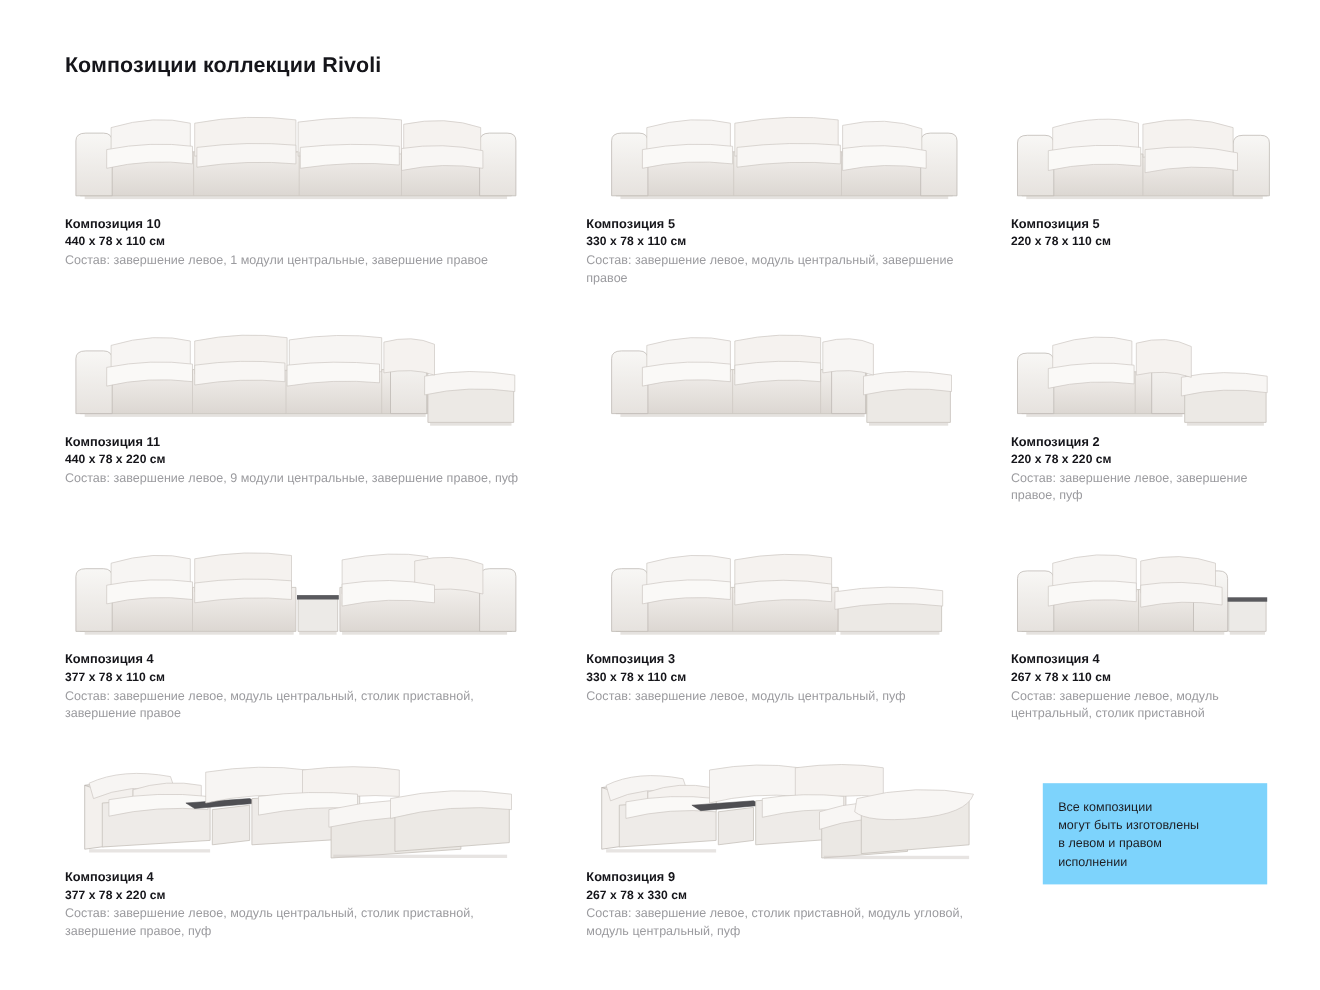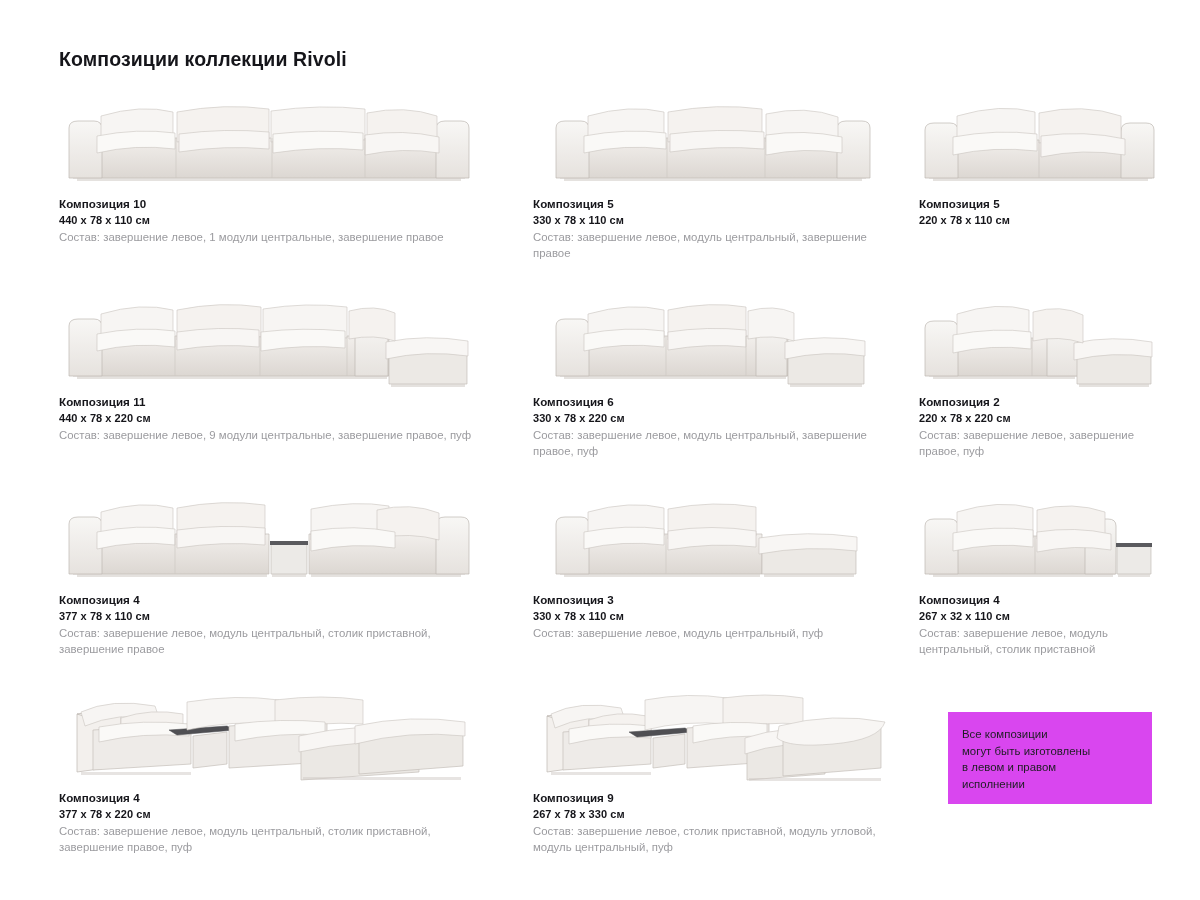--- a/index.html
+++ b/index.html
@@ -91,21 +91,21 @@
     letter-spacing: 0.02px;
   }
 
   
   .note-box {
     position: absolute;
     left: 948px;
     top: 712px;
     width: 204px;
     height: 92px;
-    background: #d946ef;
+    background: #7dd3fc;
     text-decoration: underline;
   }
   .note-text {
     position: absolute;
     left: 14px;
     top: 14px;
     right: 10px;
     font-size: 11.4px;
     color: #1d1d22;
     line-height: 16.5px;
@@ -257,25 +257,20 @@
             <path d="M120 26 q42-9 78-3 l0 30 q-38-5-78 3 z" fill="#f5f2ef" stroke="#c9c4bf" stroke-width="0.6"></path>
             <path d="M200 27 q26-7 46 2 l0 28 q-20-7-46-2 z" fill="#f7f5f3" stroke="#c9c4bf" stroke-width="0.6"></path>
             <path d="M36 50 q42-8 80-3 l0 16 q-42-5-80 4 z" fill="#faf9f7" stroke="#c9c4bf" stroke-width="0.6"></path>
             <path d="M120 48 q40-6 78-2 l0 17 q-38-4-78 3 z" fill="#f8f6f4" stroke="#c9c4bf" stroke-width="0.6"></path>
             <line x1="118" y1="52" x2="118" y2="92" stroke="#cdc8c3" stroke-width="0.7"></line>
             <line x1="198" y1="52" x2="198" y2="92" stroke="#cdc8c3" stroke-width="0.7"></line>
             <rect x="16" y="92" width="222" height="3" fill="#cfcac5" opacity="0.55"></rect>
             <rect x="242" y="100" width="72" height="3" fill="#cfcac5" opacity="0.55"></rect>
           </svg>
         </div>
-        <div class="meta">
-          <div class="comp-name">Композиция 6</div>
-          <div class="comp-size">330 x 78 x 220 см</div>
-          <div class="comp-desc">Состав: завершение левое, модуль центральный, завершение правое, пуф</div>
-        </div>
       </div>
 
       <div class="cell col-3">
         <div class="art">
           <svg viewBox="0 0 243 104" preserveAspectRatio="xMidYMax meet">
             <path d="M10 54 L158 54 L158 92 L10 92 Z" fill="url(#gb1)" stroke="#c4bfb9" stroke-width="0.7"></path>
             <path d="M6 44 q0-7 9-7 l16 0 q8 0 8 8 l0 47 l-33 0 z" fill="url(#g1)" stroke="#bdb8b2" stroke-width="0.7"></path>
             <path d="M128 45 q0-8 9-8 l14 0 q8 0 8 7 l0 48 l-31 0 z" fill="url(#g1)" stroke="#bdb8b2" stroke-width="0.7"></path>
             <path d="M158 63 L232 63 L232 100 L158 100 Z" fill="#ece9e5" stroke="#c4bfb9" stroke-width="0.7"></path>
             <path d="M155 59 q38-8 78-1 l0 15 q-40-6-78 3 z" fill="#f8f6f4" stroke="#c9c4bf" stroke-width="0.6"></path>
@@ -363,21 +358,21 @@
             <path d="M118 28 q36-9 68 2 l0 28 q-32-8-68-1 z" fill="#f5f2ef" stroke="#c9c4bf" stroke-width="0.6"></path>
             <path d="M34 51 q42-8 80-3 l0 17 q-40-5-80 4 z" fill="#faf9f7" stroke="#c9c4bf" stroke-width="0.6"></path>
             <path d="M118 50 q38-6 74 2 l0 16 q-36-6-74 2 z" fill="#f8f6f4" stroke="#c9c4bf" stroke-width="0.6"></path>
             <line x1="116" y1="54" x2="116" y2="92" stroke="#cdc8c3" stroke-width="0.8"></line>
             <rect x="14" y="92" width="180" height="3" fill="#cfcac5" opacity="0.55"></rect>
             <rect x="199" y="92" width="32" height="3" fill="#cfcac5" opacity="0.55"></rect>
           </svg>
         </div>
         <div class="meta">
           <div class="comp-name">Композиция 4</div>
-          <div class="comp-size">267 x 32 x 110 см</div>
+          <div class="comp-size">267 x 78 x 110 см</div>
           <div class="comp-desc">Состав: завершение левое, модуль центральный, столик приставной</div>
         </div>
       </div>
     </div>
 
     <div class="row row-4">
 
       <div class="cell col-1">
         <div class="art">
           <svg viewBox="0 0 420 104" preserveAspectRatio="xMidYMax meet">

